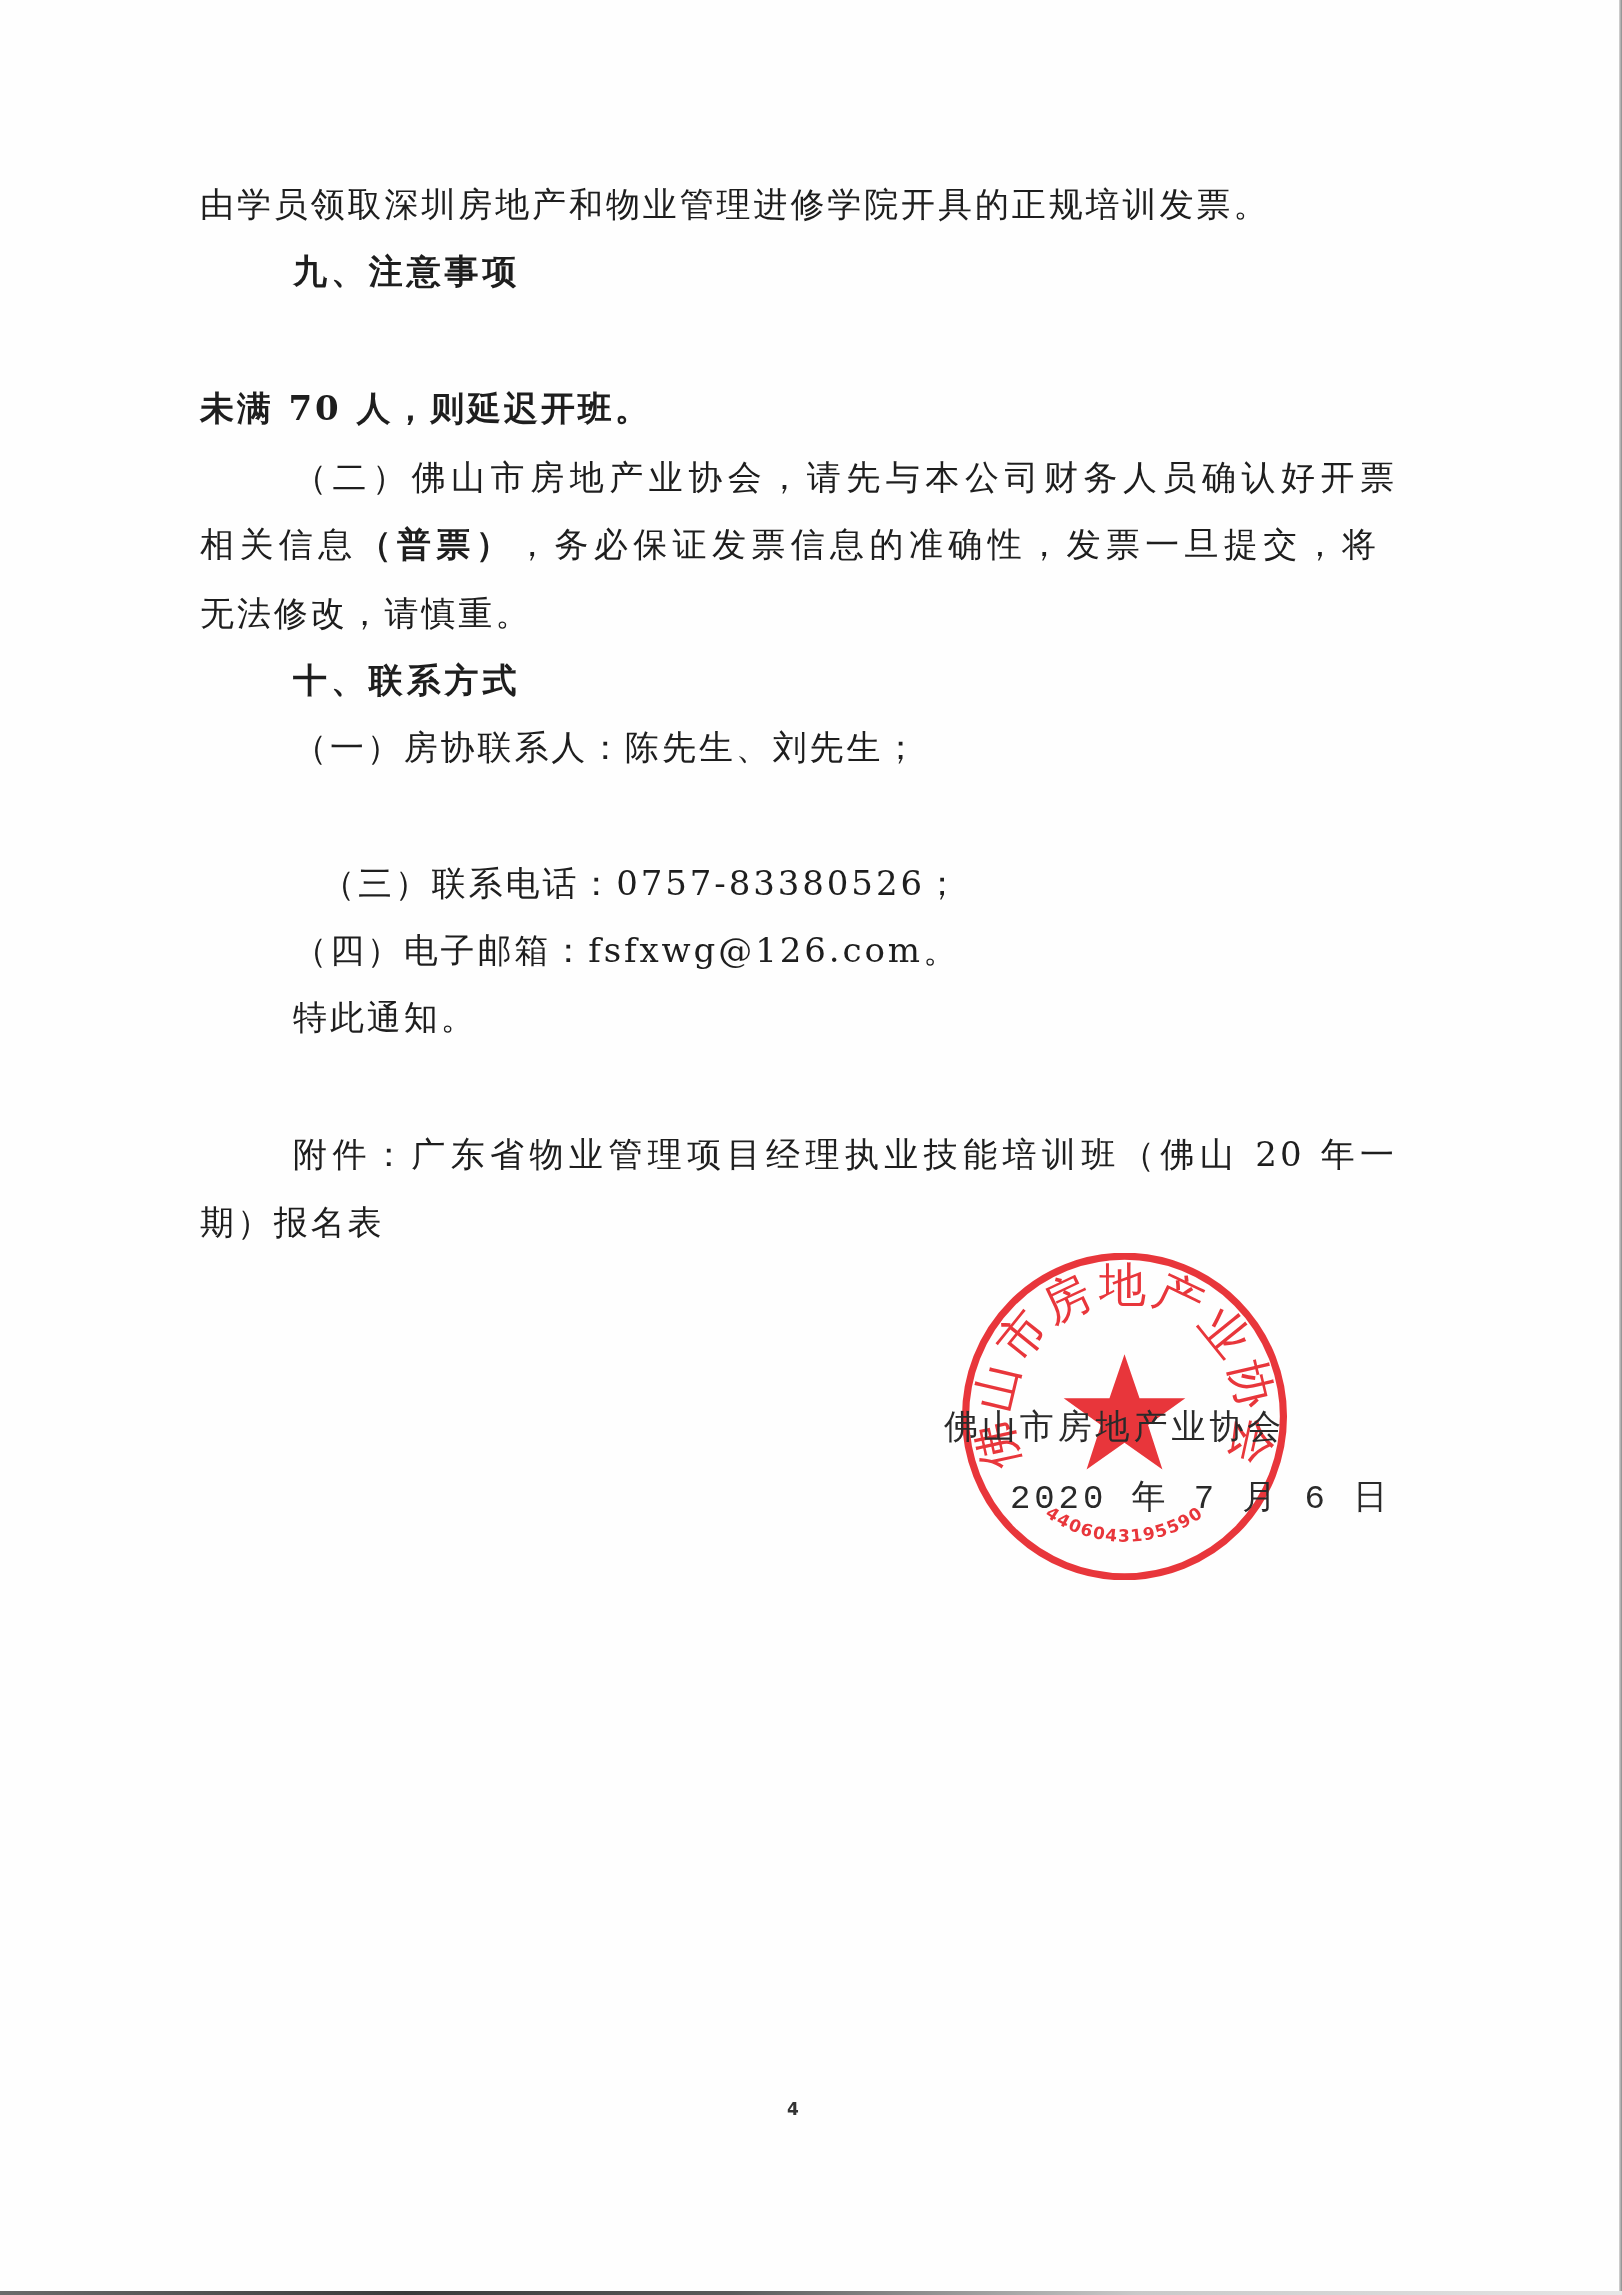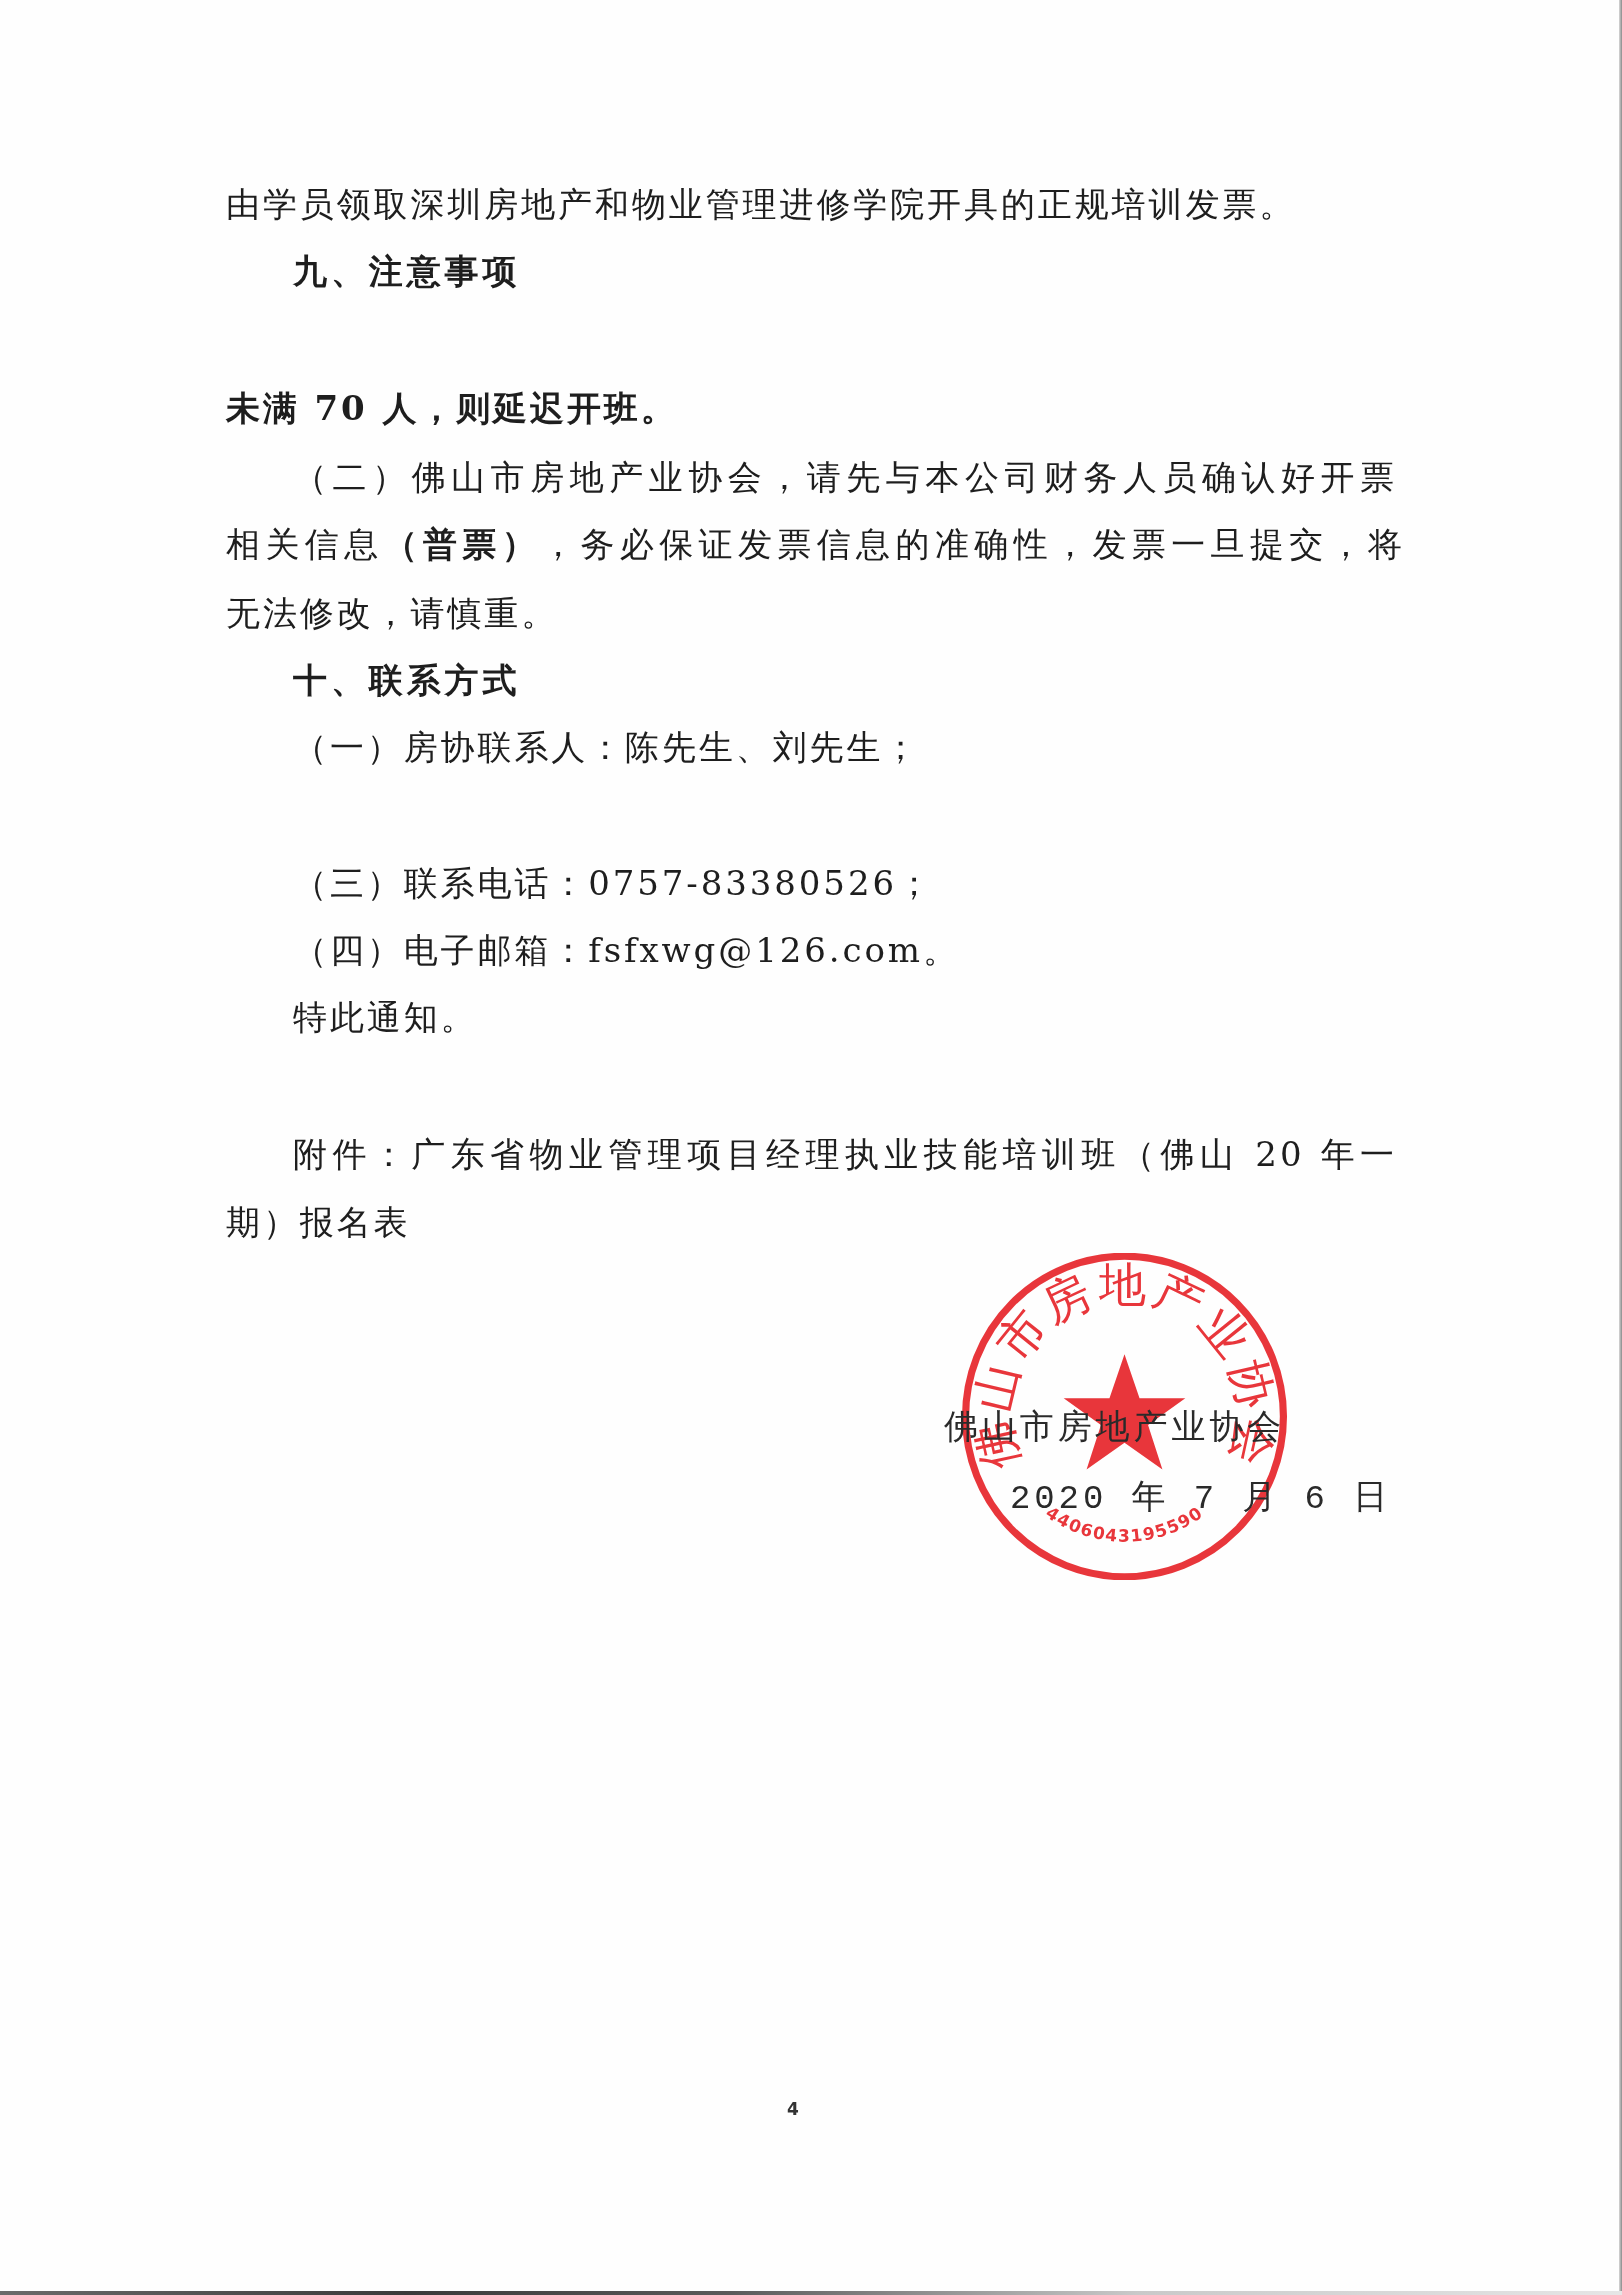--- a/index.html
+++ b/index.html
@@ -31,21 +31,21 @@
   }
   .scan-edge-bottom {
     position: absolute;
     left: 0; bottom: 0;
     width: 1622px;
     height: 3.9px;
     background: linear-gradient(to right, #6b6b6b 0%, #3a3a3a 25%, #5a5a5a 45%, #c9c9c9 70%, #e6e6e6 100%);
   }
   .line {
     position: absolute;
-    left: 226px;
+    left: 200px;
     font-size: 34px;
     line-height: 39px;
     white-space: nowrap;
     letter-spacing: 2.9px;
     color: #1e1e1e;
   }
   .indent { left: 293px; }
   .heading {
     font-family: "DejaVu Sans", "Liberation Sans", sans-serif;
     font-weight: bold;
@@ -102,21 +102,21 @@
 
   <div class="line indent justify justify-indent" style="top:458px;">（二）佛山市房地产业协会，请先与本公司财务人员确认好开票</div>
   <div class="line justify" style="top:525px;">
     <span>相关信息</span><span class="bold">（普票）</span><span>，务必保证发票信息的准确性，发票一旦提交，将</span>
   </div>
   <div class="line" style="top:594px;">无法修改，请慎重。</div>
 
   <div class="line indent heading" style="top:661px;">十、联系方式</div>
 
   <div class="line indent" style="top:728px;">（一）房协联系人：陈先生、刘先生；</div>
-  <div class="line indent" style="top:864px;">（三）联系电话：0757-83380526；</div>
+  <div class="line indent" style="top:864px;margin-left:28px;">（三）联系电话：0757-83380526；</div>
   <div class="line indent" style="top:931px;">（四）电子邮箱：fsfxwg@126.com。</div>
 
   <div class="line indent" style="top:998px;">特此通知。</div>
 
   <div class="line indent justify justify-indent" style="top:1135px;">附件：广东省物业管理项目经理执业技能培训班（佛山 20 年一</div>
   <div class="line" style="top:1203px;">期）报名表</div>
 
   <svg class="seal" viewBox="0 0 500 500">
     <defs>
       <path id="sealTextArc" d="M 95 330 A 175 175 0 1 1 405 330"></path>

